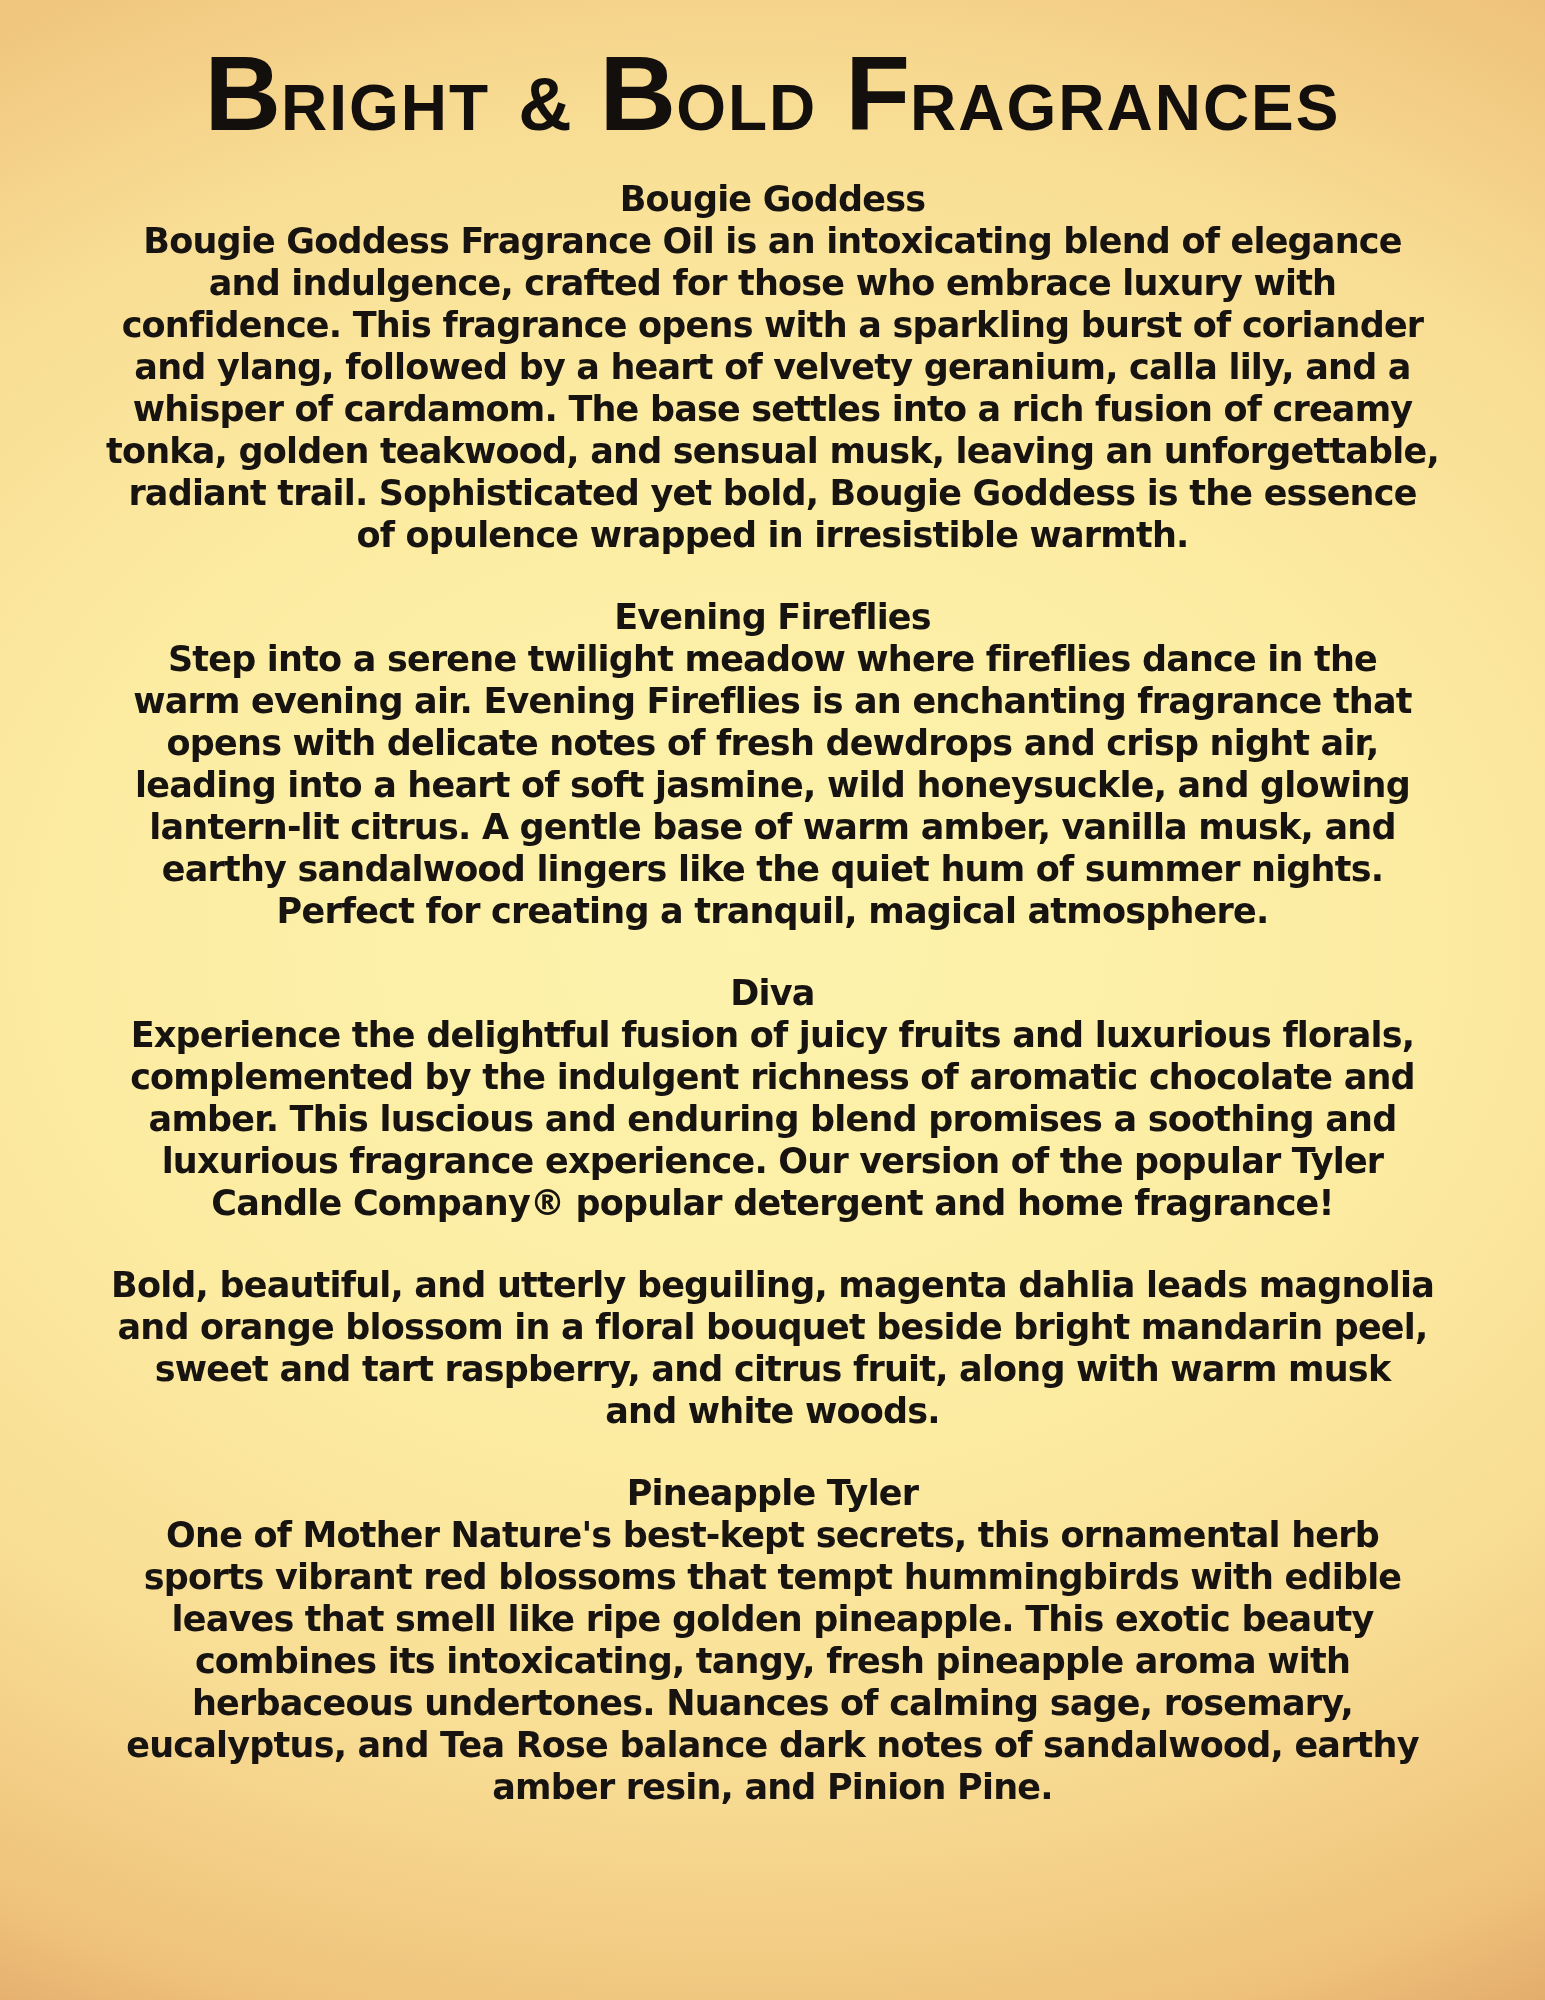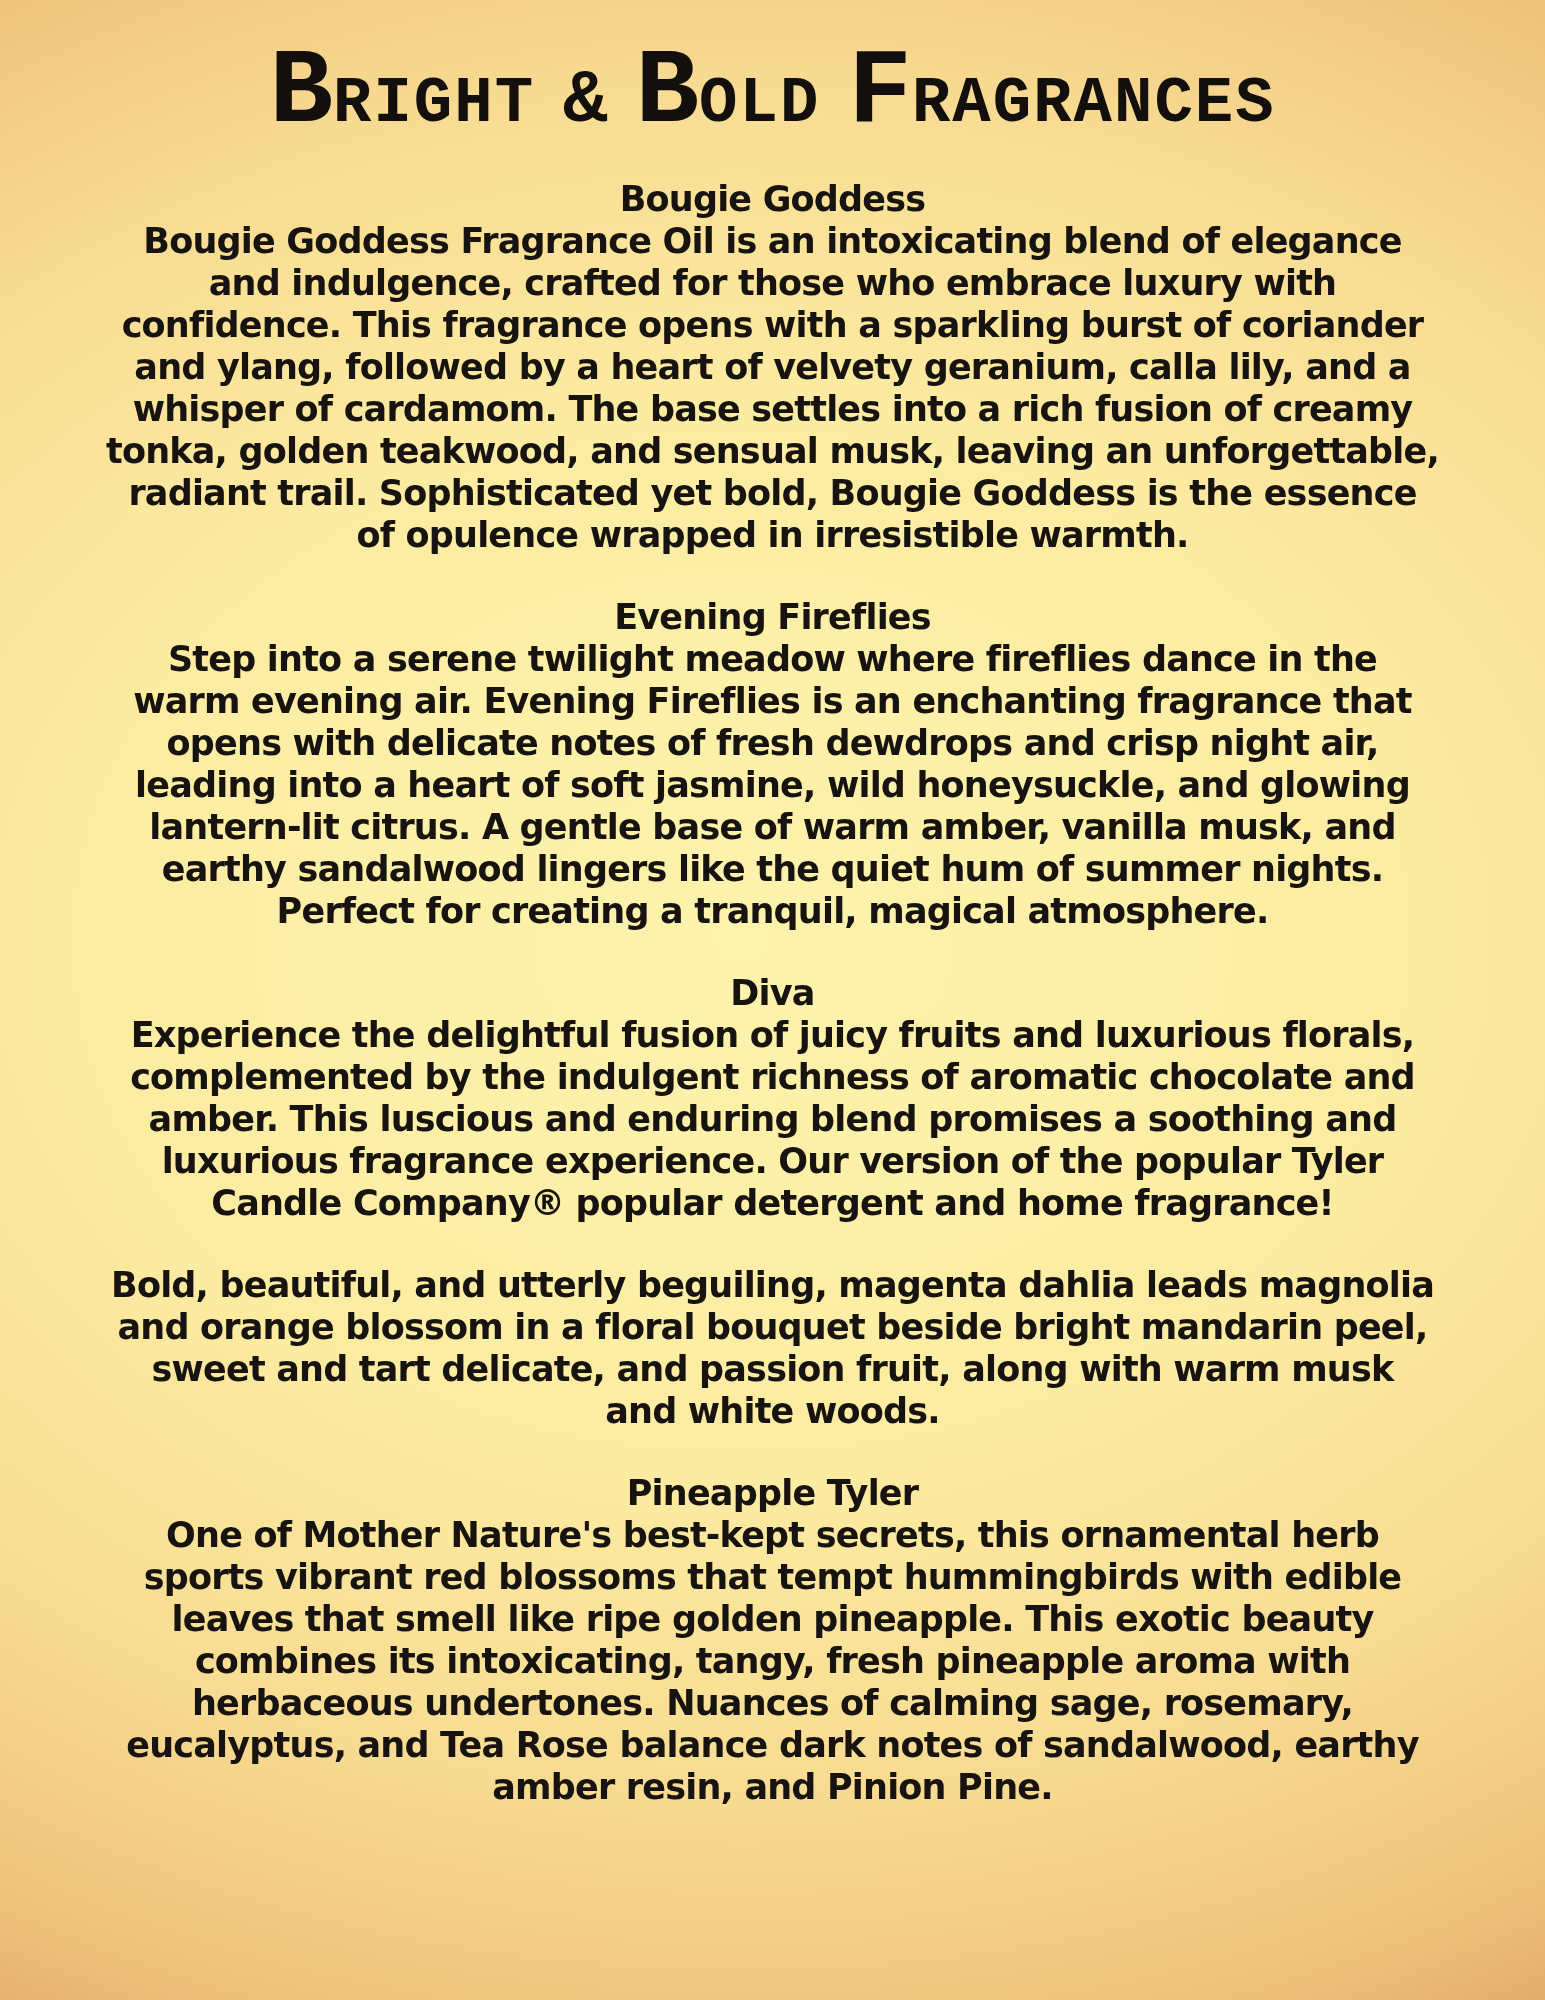--- a/index.html
+++ b/index.html
@@ -20,21 +20,21 @@
       #d0955b 100%);
     font-family: "DejaVu Sans", sans-serif;
     color: #161310;
     text-align: center;
   }
   .title {
     margin-top: 28px;
     height: 130px;
     line-height: 130px;
     white-space: nowrap;
-    font-family: Liberation Mono, monospace;
+    font-family: Liberation Sans, sans-serif;
     font-weight: bold;
     color: #130f0c;
   }
   .title-word {
     display: inline-block;
     margin: 0 14px;
   }
   .title-initial {
     font-size: 106px;
     letter-spacing: 0px;
@@ -111,21 +111,21 @@
       <div class="section-body">Experience the delightful fusion of juicy fruits and luxurious florals,
 complemented by the indulgent richness of aromatic chocolate and
 amber. This luscious and enduring blend promises a soothing and
 luxurious fragrance experience. Our version of the popular Tyler
 Candle Company® popular detergent and home fragrance!</div>
     </div>
 
     <div class="section">
       <div class="section-body">Bold, beautiful, and utterly beguiling, magenta dahlia leads magnolia
 and orange blossom in a floral bouquet beside bright mandarin peel,
-sweet and tart delicate, and passion fruit, along with warm musk
+sweet and tart raspberry, and citrus fruit, along with warm musk
 and white woods.</div>
     </div>
 
     <div class="section">
       <div class="section-heading">Pineapple Tyler</div>
       <div class="section-body">One of Mother Nature's best-kept secrets, this ornamental herb
 sports vibrant red blossoms that tempt hummingbirds with edible
 leaves that smell like ripe golden pineapple. This exotic beauty
 combines its intoxicating, tangy, fresh pineapple aroma with
 herbaceous undertones. Nuances of calming sage, rosemary,

